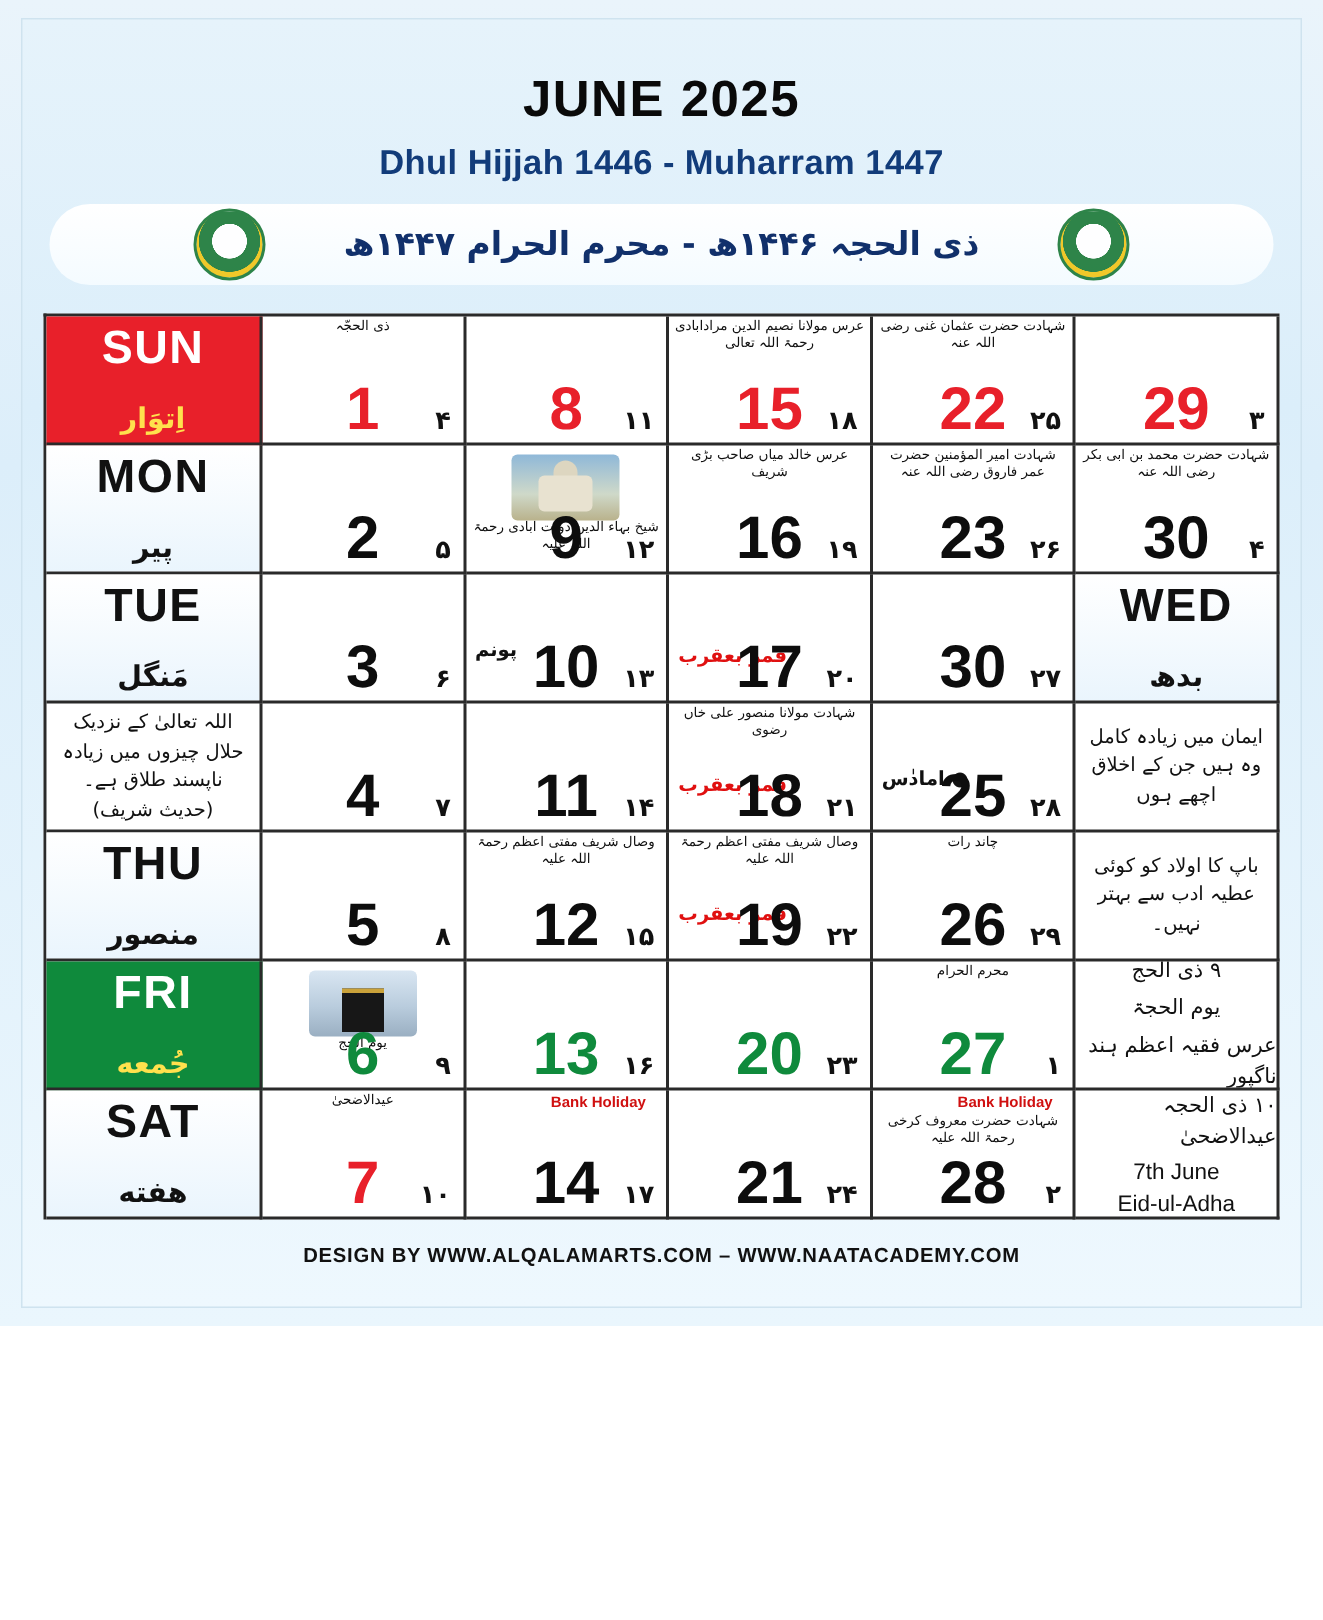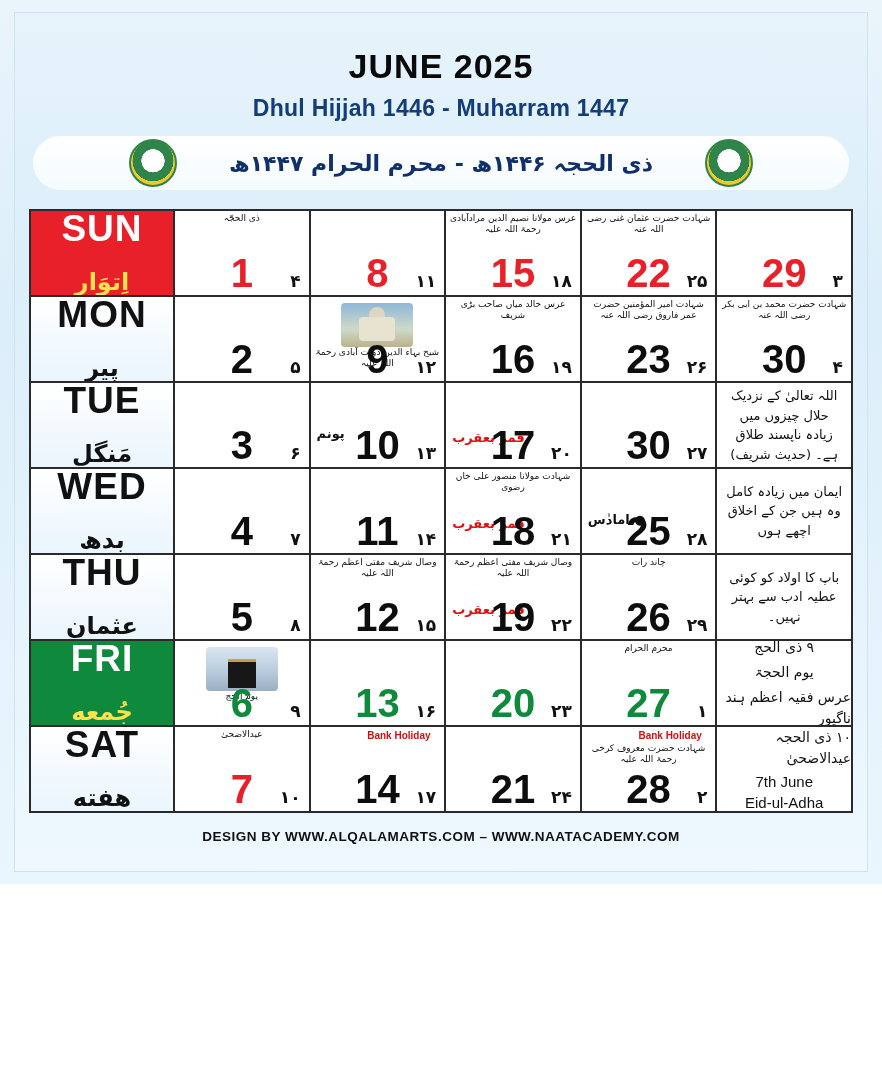--- a/index.html
+++ b/index.html
@@ -120,28 +120,28 @@
     background: transparent;
     overflow: hidden;
   }
   
   .dayname {
     background: linear-gradient(180deg,#ffffff 0%,#eaf5fd 100%);
     display: flex; flex-direction: column;
     align-items: center; justify-content: center;
   }
   .dayname .en {
-    font-size: 37px; font-weight: bold; letter-spacing: 1px;
+    font-size: 31px; font-weight: bold; letter-spacing: 1px;
     color: #111;
     line-height: 1.05;
   }
   .dayname .ur {
     font-family: "DejaVu Sans", sans-serif;
     direction: rtl;
-    font-size: 24px; font-weight: bold;
+    font-size: 19px; font-weight: bold;
     margin-top: 20px;
     color: #111;
   }
   .dayname.sun { background: #e8202a; }
   .dayname.sun .en { color: #fff; }
   .dayname.sun .ur { color: #ffe14d; }
   .dayname.fri { background: #0f8a3c; }
   .dayname.fri .en { color: #fff; }
   .dayname.fri .ur { color: #ffe14d; }
 
@@ -309,21 +309,21 @@
         <div class="cell">
           <div class="note-top">ذی الحجّہ</div>
           <div class="gdate red">1</div>
           <div class="hdate">۴</div>
         </div>
         <div class="cell">
           <div class="gdate red">8</div>
           <div class="hdate">۱۱</div>
         </div>
         <div class="cell">
-          <div class="note-top">عرس مولانا نصیم الدین مرادآبادی رحمۃ اللہ علیہ</div>
+          <div class="note-top">عرس مولانا نصیم الدین مرادآبادی رحمۃ اللہ تعالی</div>
           <div class="gdate red">15</div>
           <div class="hdate">۱۸</div>
         </div>
         <div class="cell">
           <div class="note-top">شہادت حضرت عثمان غنی رضی اللہ عنہ</div>
           <div class="gdate red">22</div>
           <div class="hdate">۲۵</div>
         </div>
         <div class="cell">
           <div class="gdate red">29</div>
@@ -373,26 +373,26 @@
         </div>
         <div class="cell">
           <div class="ev-red">قمر بعقرب</div>
           <div class="gdate ">17</div>
           <div class="hdate">۲۰</div>
         </div>
         <div class="cell">
           <div class="gdate ">30</div>
           <div class="hdate">۲۷</div>
         </div>
-        <div class="cell">
-          <div class="info small">اللہ تعالیٰ کے نزدیک حلال چیزوں میں زیادہ ناپسند طلاق ہے۔ (حدیث شریف)</div>
-        </div>
         <div class="cell dayname ">
           <div class="en">WED</div>
           <div class="ur">بدھ</div>
+        </div>
+        <div class="cell">
+          <div class="info small">اللہ تعالیٰ کے نزدیک حلال چیزوں میں زیادہ ناپسند طلاق ہے۔ (حدیث شریف)</div>
         </div>
         <div class="cell">
           <div class="gdate ">4</div>
           <div class="hdate">۷</div>
         </div>
         <div class="cell">
           <div class="gdate ">11</div>
           <div class="hdate">۱۴</div>
         </div>
         <div class="cell">
@@ -404,21 +404,21 @@
         <div class="cell">
           <div class="moon">● امادٰس</div>
           <div class="gdate ">25</div>
           <div class="hdate">۲۸</div>
         </div>
         <div class="cell">
           <div class="info small">ایمان میں زیادہ کامل وہ ہیں جن کے اخلاق اچھے ہوں</div>
         </div>
         <div class="cell dayname ">
           <div class="en">THU</div>
-          <div class="ur">عثمان</div>
+          <div class="ur">منصور</div>
         </div>
         <div class="cell">
           <div class="gdate ">5</div>
           <div class="hdate">۸</div>
         </div>
         <div class="cell">
           <div class="note-top">وصال شریف مفتی اعظم رحمۃ اللہ علیہ</div>
           <div class="gdate ">12</div>
           <div class="hdate">۱۵</div>
         </div>

